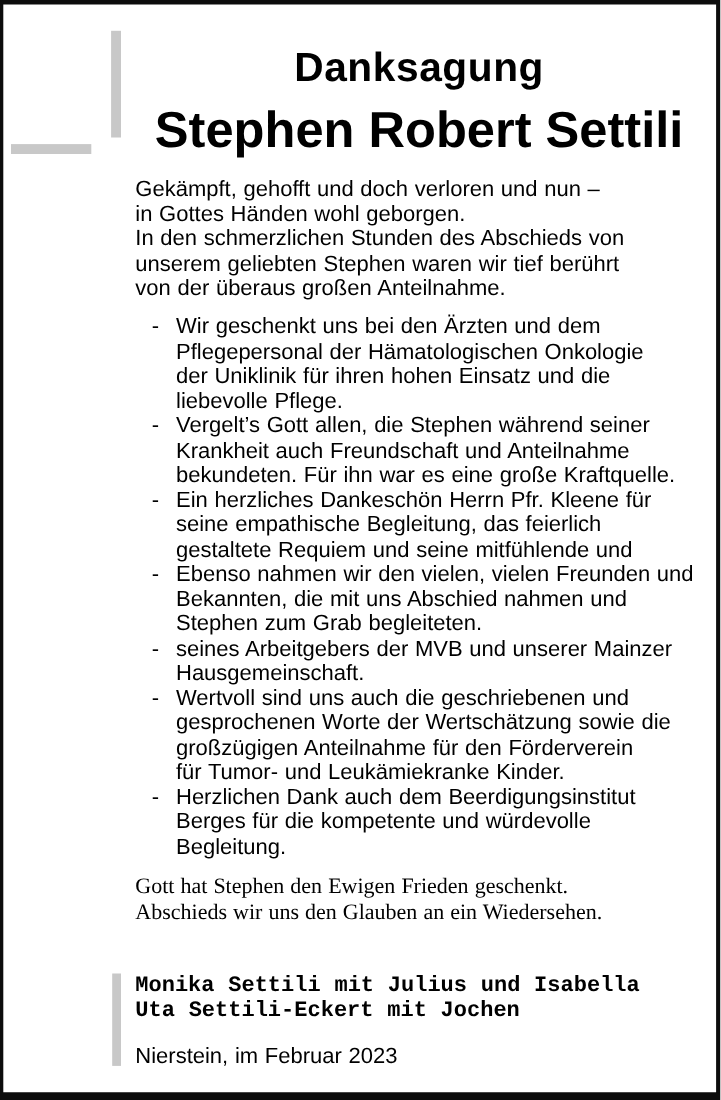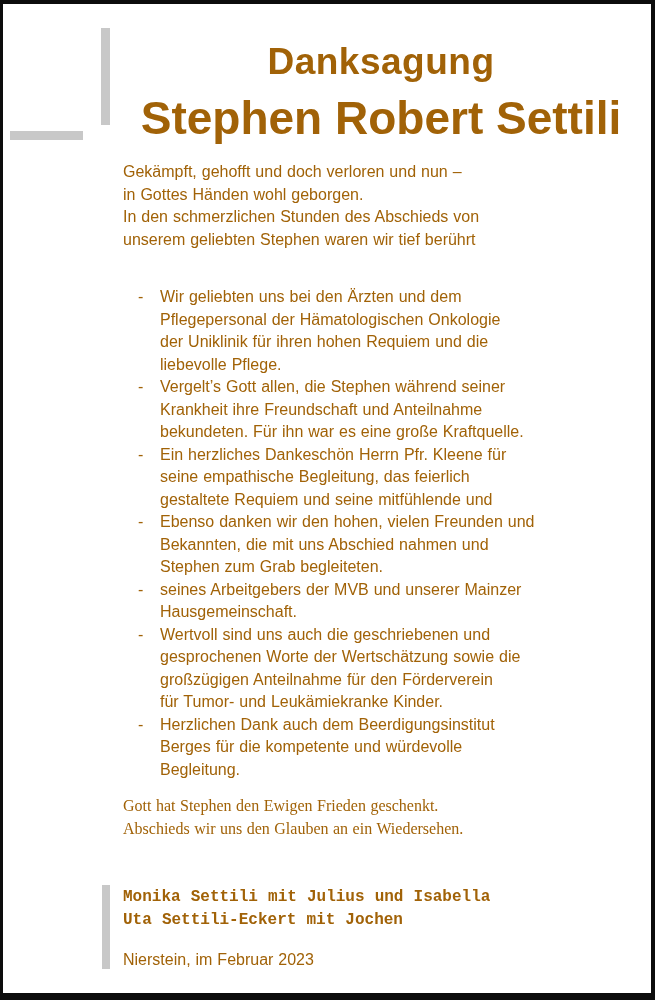--- a/index.html
+++ b/index.html
@@ -12,21 +12,21 @@
     position: relative;
     width: 655px;
     height: 1000px;
     box-sizing: border-box;
     background: #ffffff;
     border-style: solid;
     border-color: #0c0c0c;
     border-width: 4px 4px 7px 3px;
     overflow: hidden;
     font-family: "Liberation Sans", sans-serif;
-    color: #a16207;
+    color: #000000;
   }
   .inner {
     position: absolute;
     inset: 0;
   }
   
   .decor {
     position: absolute;
     background: #c8c8c8;
   }
@@ -50,21 +50,21 @@
   }
   .deceased {
     top: 88px;
     text-align: center;
     font-size: 46px;
     font-weight: 700;
     line-height: 1.15;
     white-space: nowrap;
   }
   .bodytext {
-    font-size: 16px;
+    font-size: 20px;
     line-height: 22.5px;
     word-spacing: 0.5px;
   }
   .intro   { top: 157px; }
   .thanks  { top: 282px; }
   .closing { top: 791px; font-family: Liberation Serif, serif; }
   .signatures {
     top: 882px;
     font-weight: 700;
     font-family: Liberation Mono, monospace;
@@ -93,56 +93,57 @@
 
     <div class="sec heading">Danksagung</div>
 
     <div class="sec deceased">Stephen Robert Settili</div>
 
     <div class="sec bodytext intro">
       <div class="line">Gekämpft, gehofft und doch verloren und nun –</div>
       <div class="line">in Gottes Händen wohl geborgen.</div>
       <div class="line">In den schmerzlichen Stunden des Abschieds von</div>
       <div class="line">unserem geliebten Stephen waren wir tief berührt</div>
+      <div class="line">von der überaus großen Anteilnahme.</div>
     </div>
 
     <div class="sec bodytext thanks">
 
       <div class="thanks-item">
         <span class="item-marker">-</span>
         <span class="item-lines">
-          <div class="line">Wir geliebten uns bei den Ärzten und dem</div>
+          <div class="line">Wir geschenkt uns bei den Ärzten und dem</div>
           <div class="line">Pflegepersonal der Hämatologischen Onkologie</div>
-          <div class="line">der Uniklinik für ihren hohen Requiem und die</div>
+          <div class="line">der Uniklinik für ihren hohen Einsatz und die</div>
           <div class="line">liebevolle Pflege.</div>
         </span>
       </div>
 
       <div class="thanks-item">
         <span class="item-marker">-</span>
         <span class="item-lines">
           <div class="line">Vergelt’s Gott allen, die Stephen während seiner</div>
-          <div class="line">Krankheit ihre Freundschaft und Anteilnahme</div>
+          <div class="line">Krankheit auch Freundschaft und Anteilnahme</div>
           <div class="line">bekundeten. Für ihn war es eine große Kraftquelle.</div>
         </span>
       </div>
 
       <div class="thanks-item">
         <span class="item-marker">-</span>
         <span class="item-lines">
           <div class="line">Ein herzliches Dankeschön Herrn Pfr. Kleene für</div>
           <div class="line">seine empathische Begleitung, das feierlich</div>
           <div class="line">gestaltete Requiem und seine mitfühlende und</div>
         </span>
       </div>
 
       <div class="thanks-item">
         <span class="item-marker">-</span>
         <span class="item-lines">
-          <div class="line">Ebenso danken wir den hohen, vielen Freunden und</div>
+          <div class="line">Ebenso nahmen wir den vielen, vielen Freunden und</div>
           <div class="line">Bekannten, die mit uns Abschied nahmen und</div>
           <div class="line">Stephen zum Grab begleiteten.</div>
         </span>
       </div>
 
       <div class="thanks-item">
         <span class="item-marker">-</span>
         <span class="item-lines">
           <div class="line">seines Arbeitgebers der MVB und unserer Mainzer</div>
           <div class="line">Hausgemeinschaft.</div>

